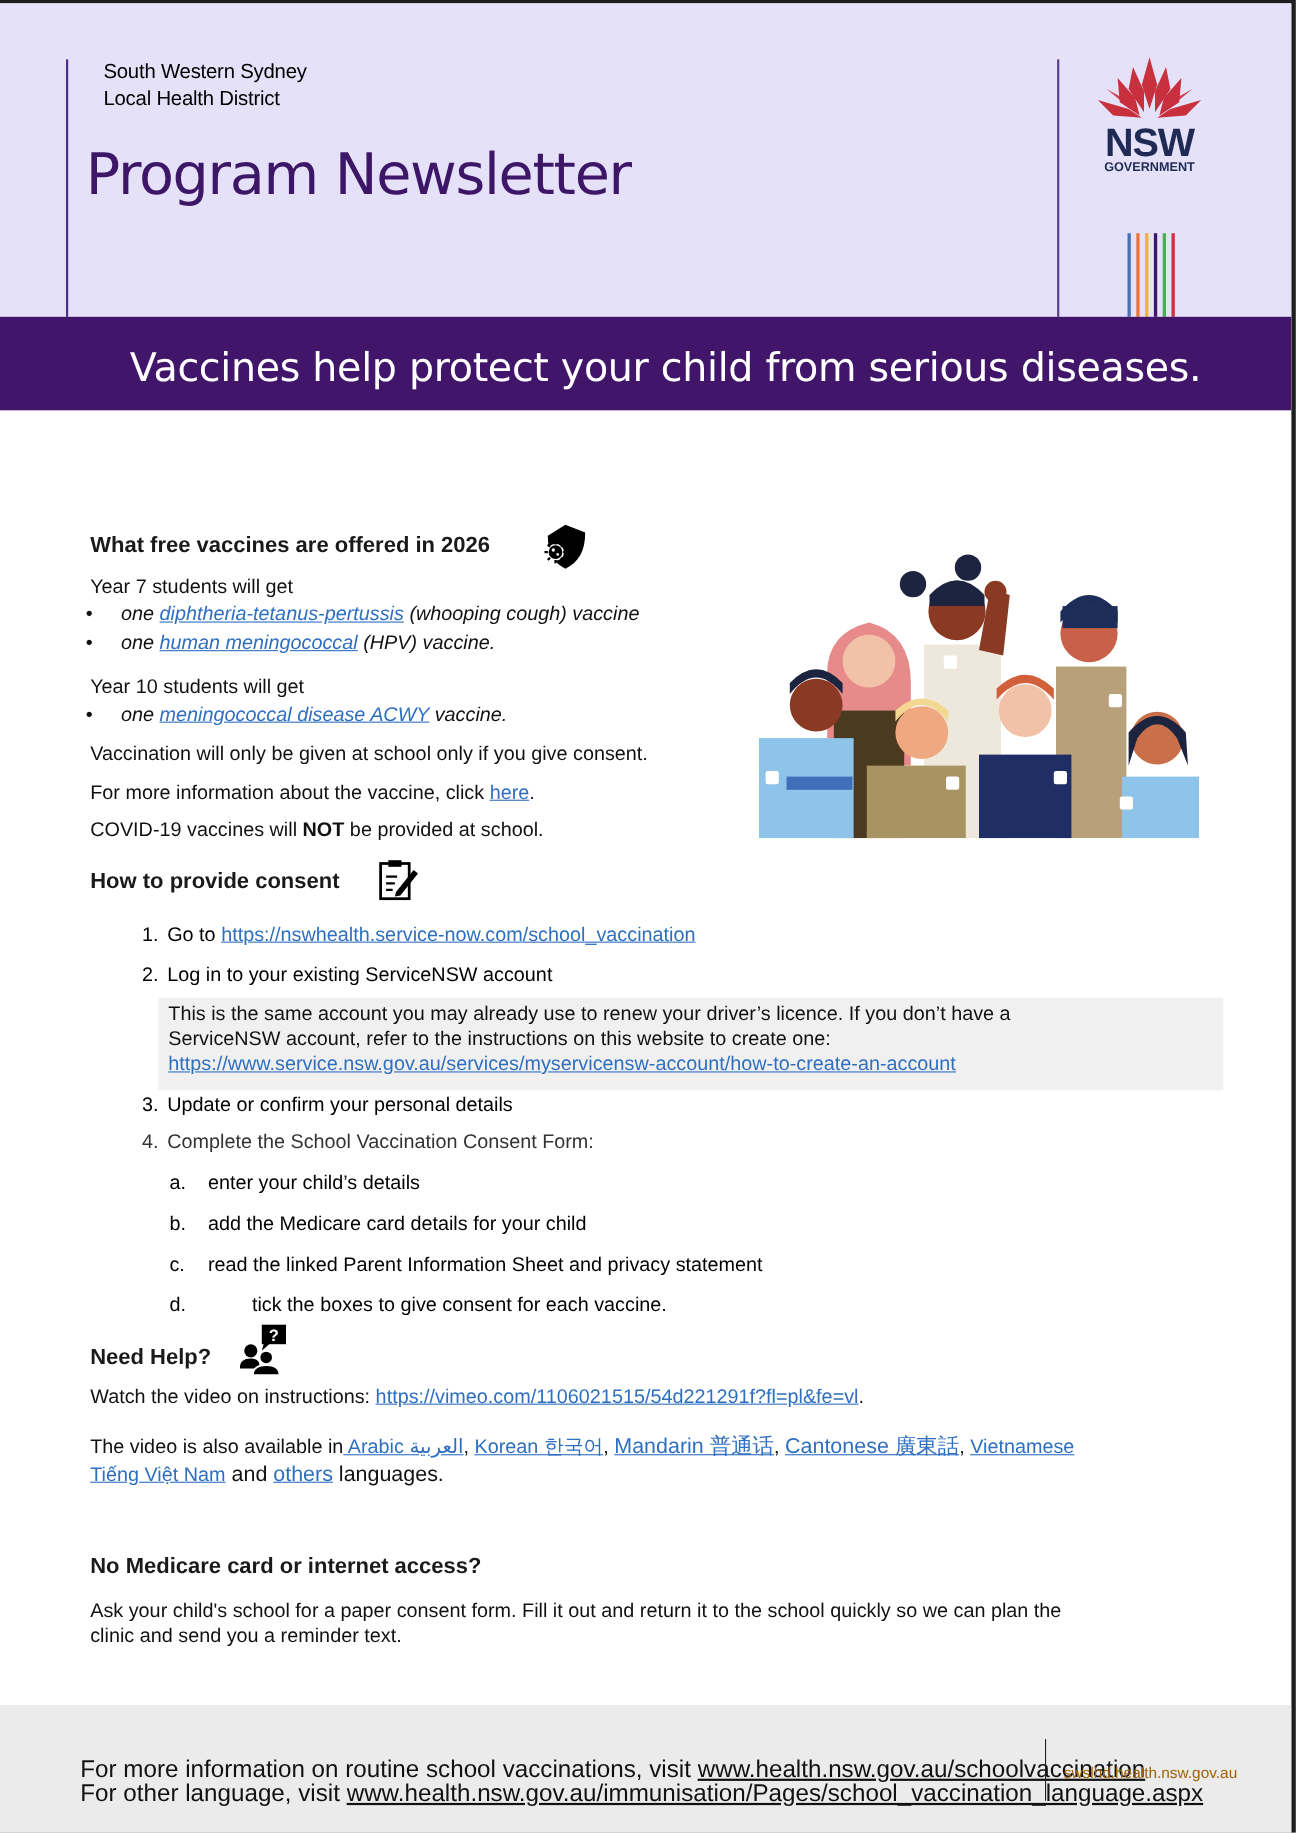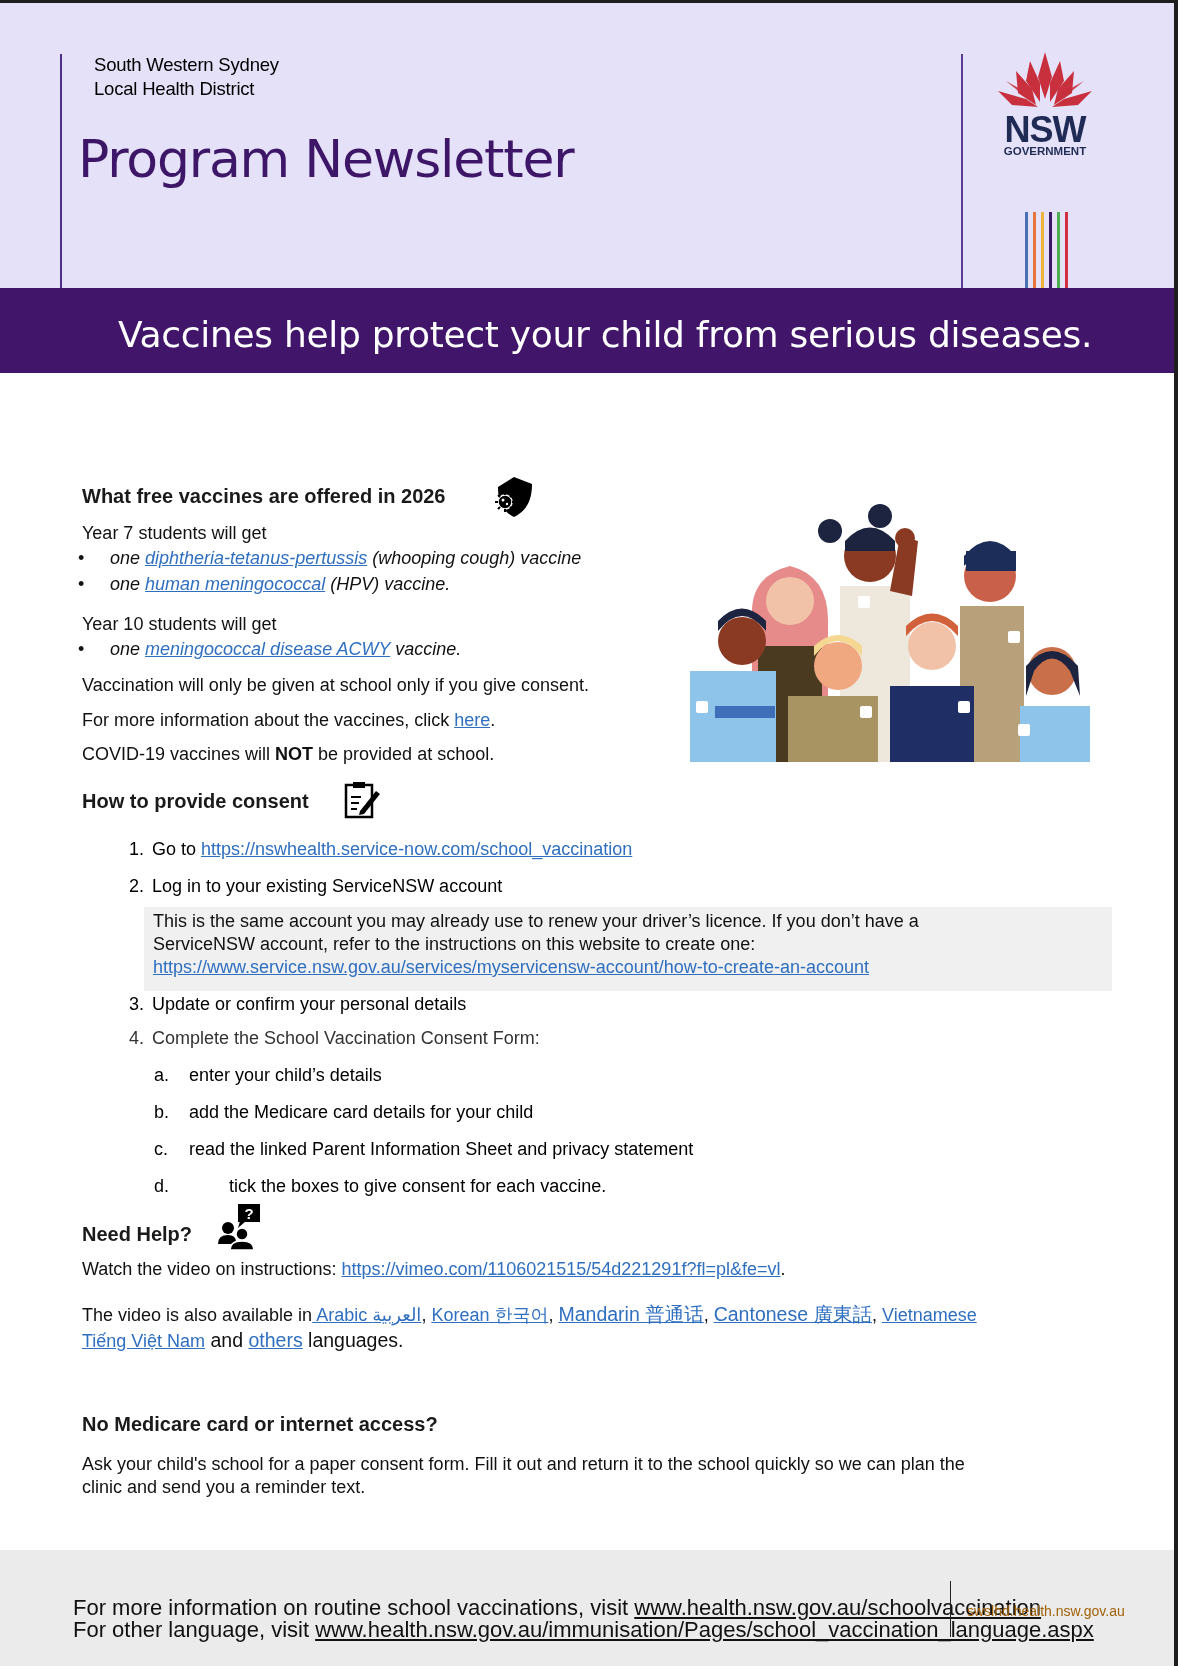--- a/index.html
+++ b/index.html
@@ -112,21 +112,21 @@
   </div>
 
   <div class="txt" style="left:82px; top:611px;">Year 10 students will get</div>
   <div class="txt it" style="left:110px; top:636px;">
     <span style="position:absolute; left:-32px; top:0; font-style:normal;">•</span>
     <span>one </span><a class="lnk">meningococcal disease ACWY</a><span> vaccine.</span>
   </div>
 
   <div class="txt" style="left:82px; top:672px;">Vaccination will only be given at school only if you give consent.</div>
   <div class="txt" style="left:82px; top:707px;">
-    <span>For more information about the vaccines, click </span><a class="lnk">here</a><span>.</span>
+    <span>For more information about the vaccine, click </span><a class="lnk">here</a><span>.</span>
   </div>
   <div class="txt" style="left:82px; top:741px;">
     <span>COVID-19 vaccines will </span><b>NOT</b><span> be provided at school.</span>
   </div>
 
   <div class="kids">
     <svg width="400" height="266" viewBox="0 0 400 266">
 
       <rect x="150" y="90" width="70" height="176" fill="#eee8dc"></rect>
       <circle cx="180" cy="60" r="26" fill="#8a3a22"></circle>

